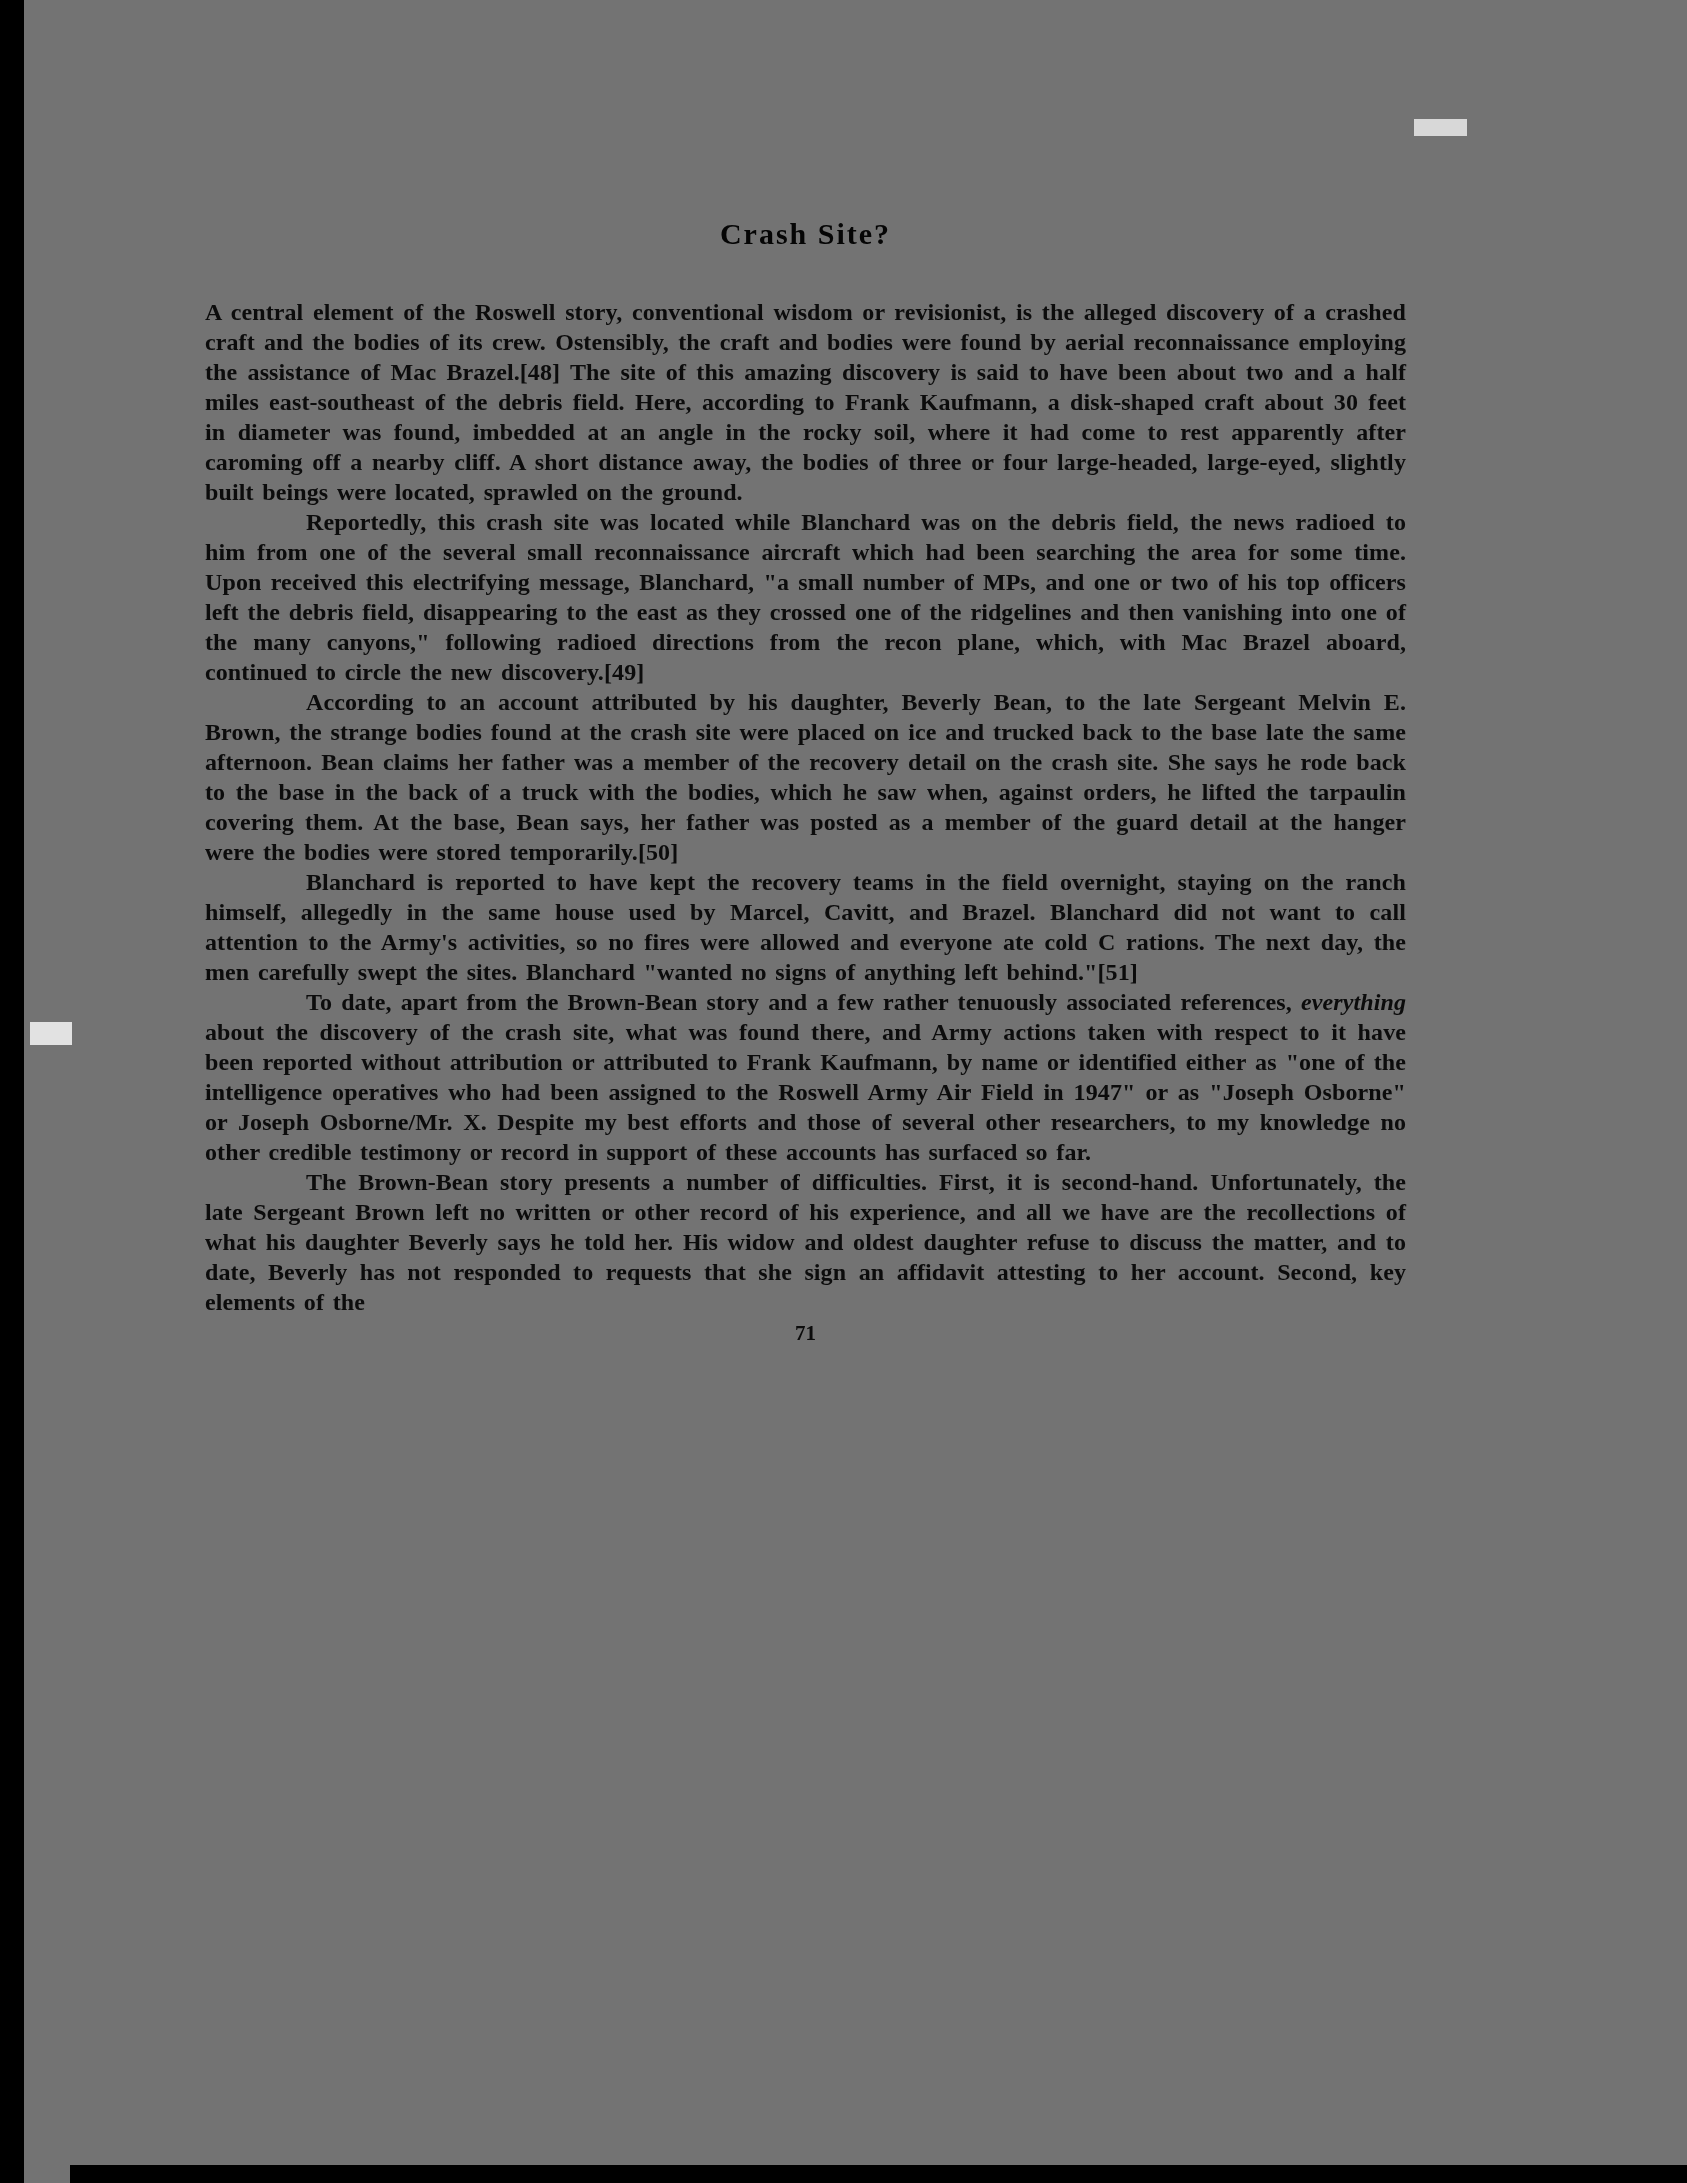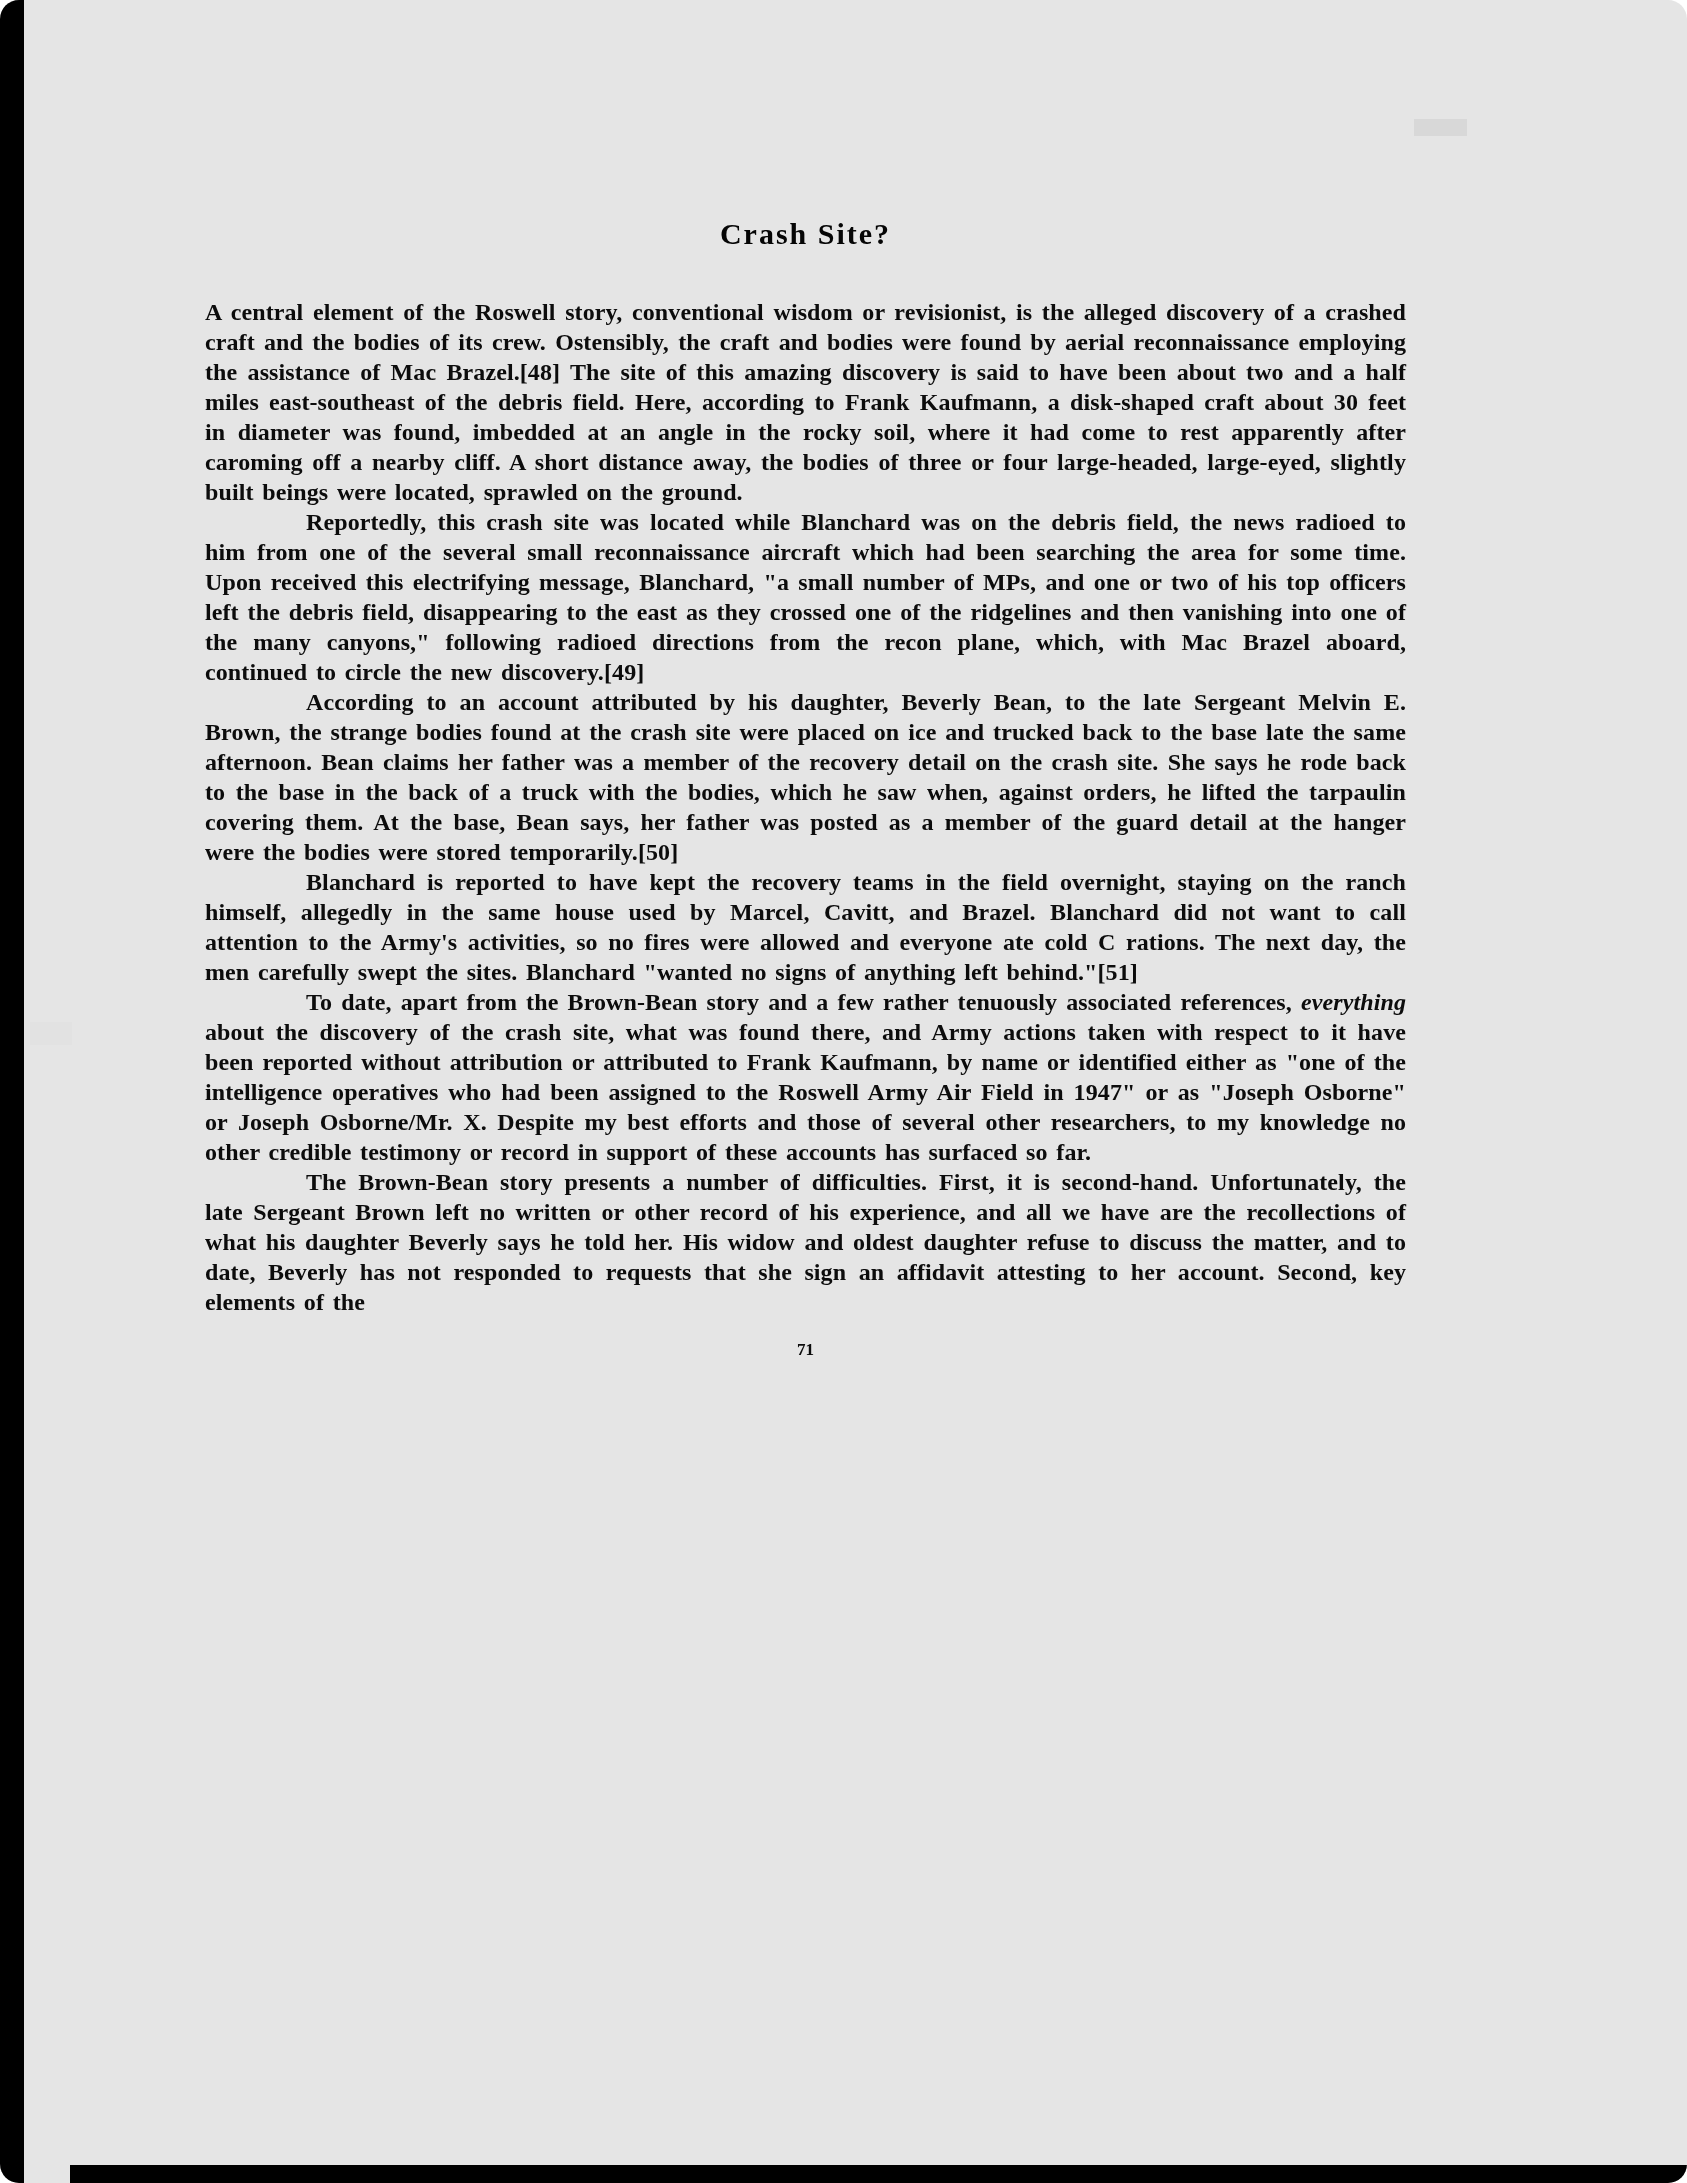--- a/index.html
+++ b/index.html
@@ -4,25 +4,24 @@
 <style>
   html, body {
     margin: 0;
     padding: 0;
     background: #ffffff;
   }
   .page {
     position: relative;
     width: 1687px;
     height: 2183px;
-    background: #e5e5e5;
+    background: #737373;
     overflow: hidden;
     font-family: "Liberation Serif", serif;
     color: #0c0c0c;
-    border-radius: 19px;
   }
   .scan-bar-left {
     position: absolute;
     left: 0;
     top: 0;
     width: 24px;
     height: 2183px;
     background: #000000;
   }
   .scan-bar-bottom {
@@ -72,23 +71,23 @@
     word-spacing: 2.6px;
     letter-spacing: 0.1px;
   }
   .body-text p.para.indent {
     text-indent: 101px;
   }
   .italic {
     font-style: italic;
   }
   .page-number {
-    margin-top: 23px;
+    margin-top: 4px;
     text-align: center;
-    font-size: 17px;
+    font-size: 21px;
     font-weight: 700;
   }
 </style>
 </head>
 <body>
 
 <div class="page">
   <div class="scan-bar-left"></div>
   <div class="scan-bar-bottom"></div>
   <div class="scan-smudge-right"></div>

